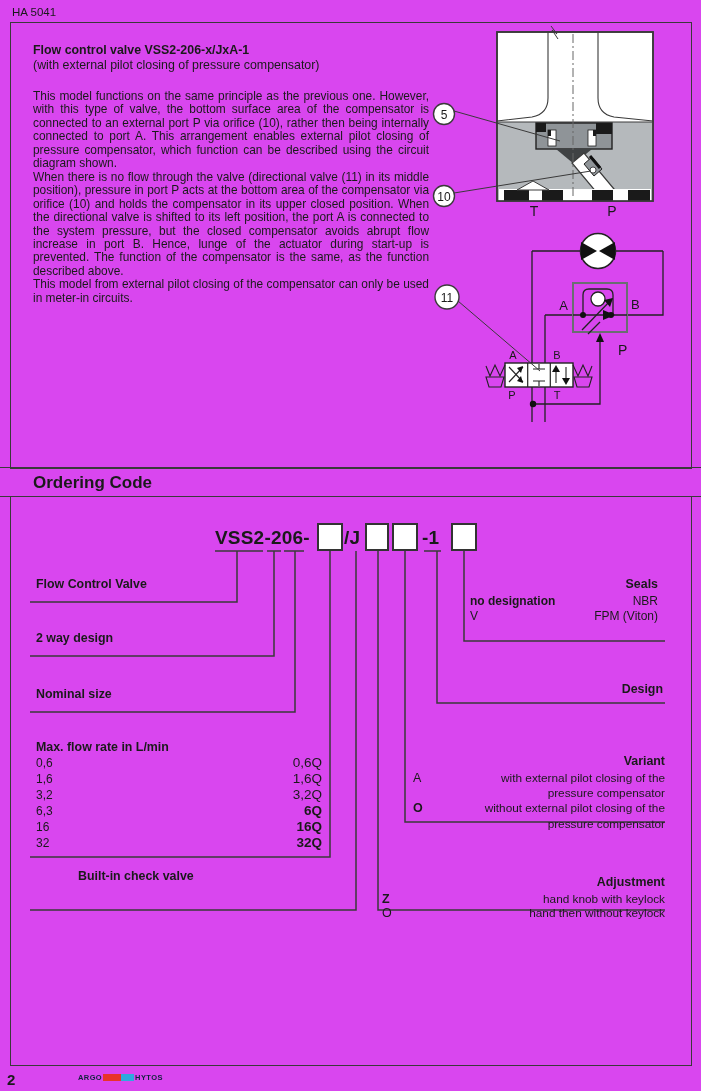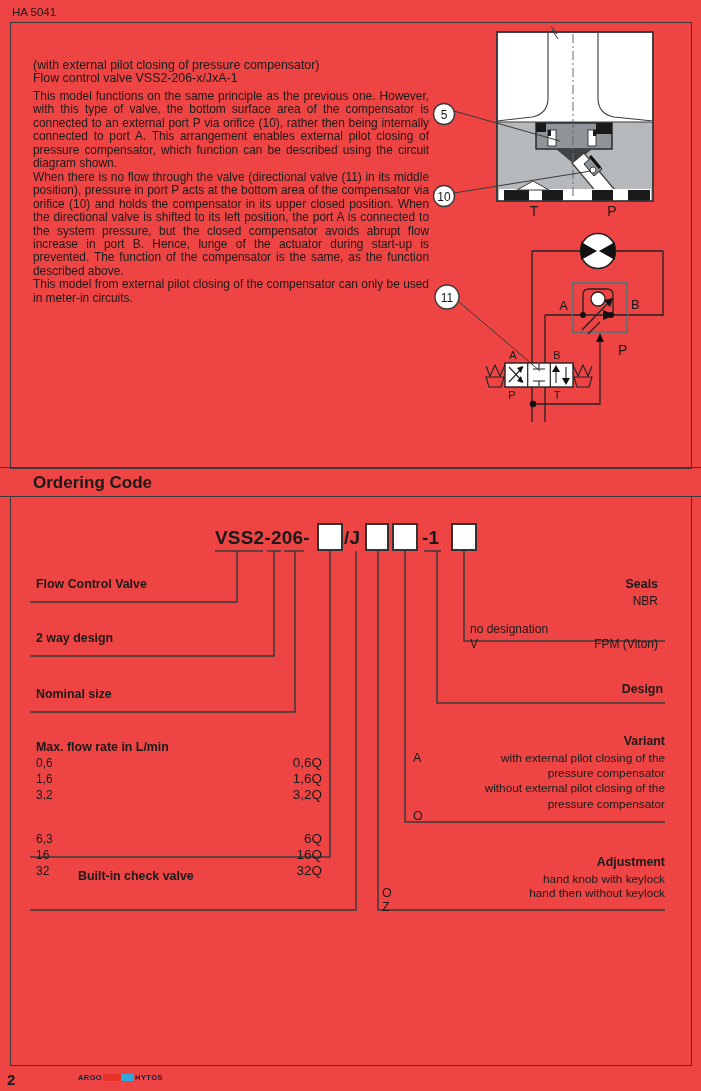--- a/index.html
+++ b/index.html
@@ -1,38 +1,38 @@
 <!DOCTYPE html>
 <html><head>
 <meta charset="utf-8">
 <style>
   html,body{margin:0;padding:0;background:#fff;}
-  #page{position:relative;width:701px;height:1091px;background:#ef4444;overflow:hidden;
+  #page{position:relative;width:701px;height:1091px;background:#d946ef;overflow:hidden;
         font-family:"Liberation Sans",sans-serif;color:#1a1a1a;}
   .abs{position:absolute;}
-  .b{font-weight:normal;margin-top:28px;}
+  .b{font-weight:bold;}
   .hr{position:absolute;left:0;width:701px;height:0;border-top:1.6px solid #3a3a3a;}
   .box{position:absolute;border:1.6px solid #3a3a3a;}
   #ha{left:12px;top:6px;font-size:11.5px;}
   #intro-title{left:33px;top:43px;font-size:12.4px;}
   #intro-sub{left:33px;top:58px;font-size:12.4px;}
   #intro-text{left:33px;top:90px;width:396px;font-size:11.9px;line-height:13.45px;text-align:justify;}
   #intro-text p{margin:0;}
   #oc-head{left:33px;top:473px;font-size:17px;font-weight:bold;}
   .code-txt{top:527px;font-size:19px;font-weight:bold;letter-spacing:.2px;}
   .lbl{font-size:12.4px;font-weight:bold;}
   #fr-rows{left:36px;top:755px;width:286px;}
   .fr-row{display:flex;justify-content:space-between;align-items:baseline;height:16px;font-size:12px;}
   .fr-q{font-size:13.5px;}
   #seals{left:470px;top:577px;width:188px;}
   #seals .head{text-align:right;font-size:12.4px;font-weight:bold;margin-bottom:3px;}
   .kv{display:flex;justify-content:space-between;font-size:12px;line-height:14.5px;}
   #design{left:480px;top:682px;width:183px;text-align:right;}
   #variant{left:410px;top:734px;width:255px;}
-  #variant .head,#adjust .head{text-align:right;font-size:12.4px;font-weight:bold;margin-bottom:3px;}
+  #variant .head,#adjust .head{text-align:right;font-size:12.4px;font-weight:bold;margin-bottom:3px;margin-top:20px;}
   .vrow{position:relative;text-align:right;font-size:11.8px;line-height:15.2px;}
   .vcode{position:absolute;left:3px;top:0;font-size:12.5px;}
   #adjust{left:380px;top:855px;width:285px;}
   .arow{position:relative;text-align:right;font-size:11.8px;line-height:14.2px;}
   .acode{position:absolute;left:2px;top:0;font-size:12.5px;}
   #pageno{left:7px;top:1071px;font-size:15px;font-weight:bold;}
   #logo{left:78px;top:1074px;display:flex;text-align:right;}
   #logo .row{display:flex;align-items:center;height:7px;}
   #logo .txt{font-size:7.5px;font-weight:bold;color:#10233d;letter-spacing:.4px;line-height:7px;}
   #logo .red{width:18px;height:6.5px;background:#e8332a;margin-left:1px;}

